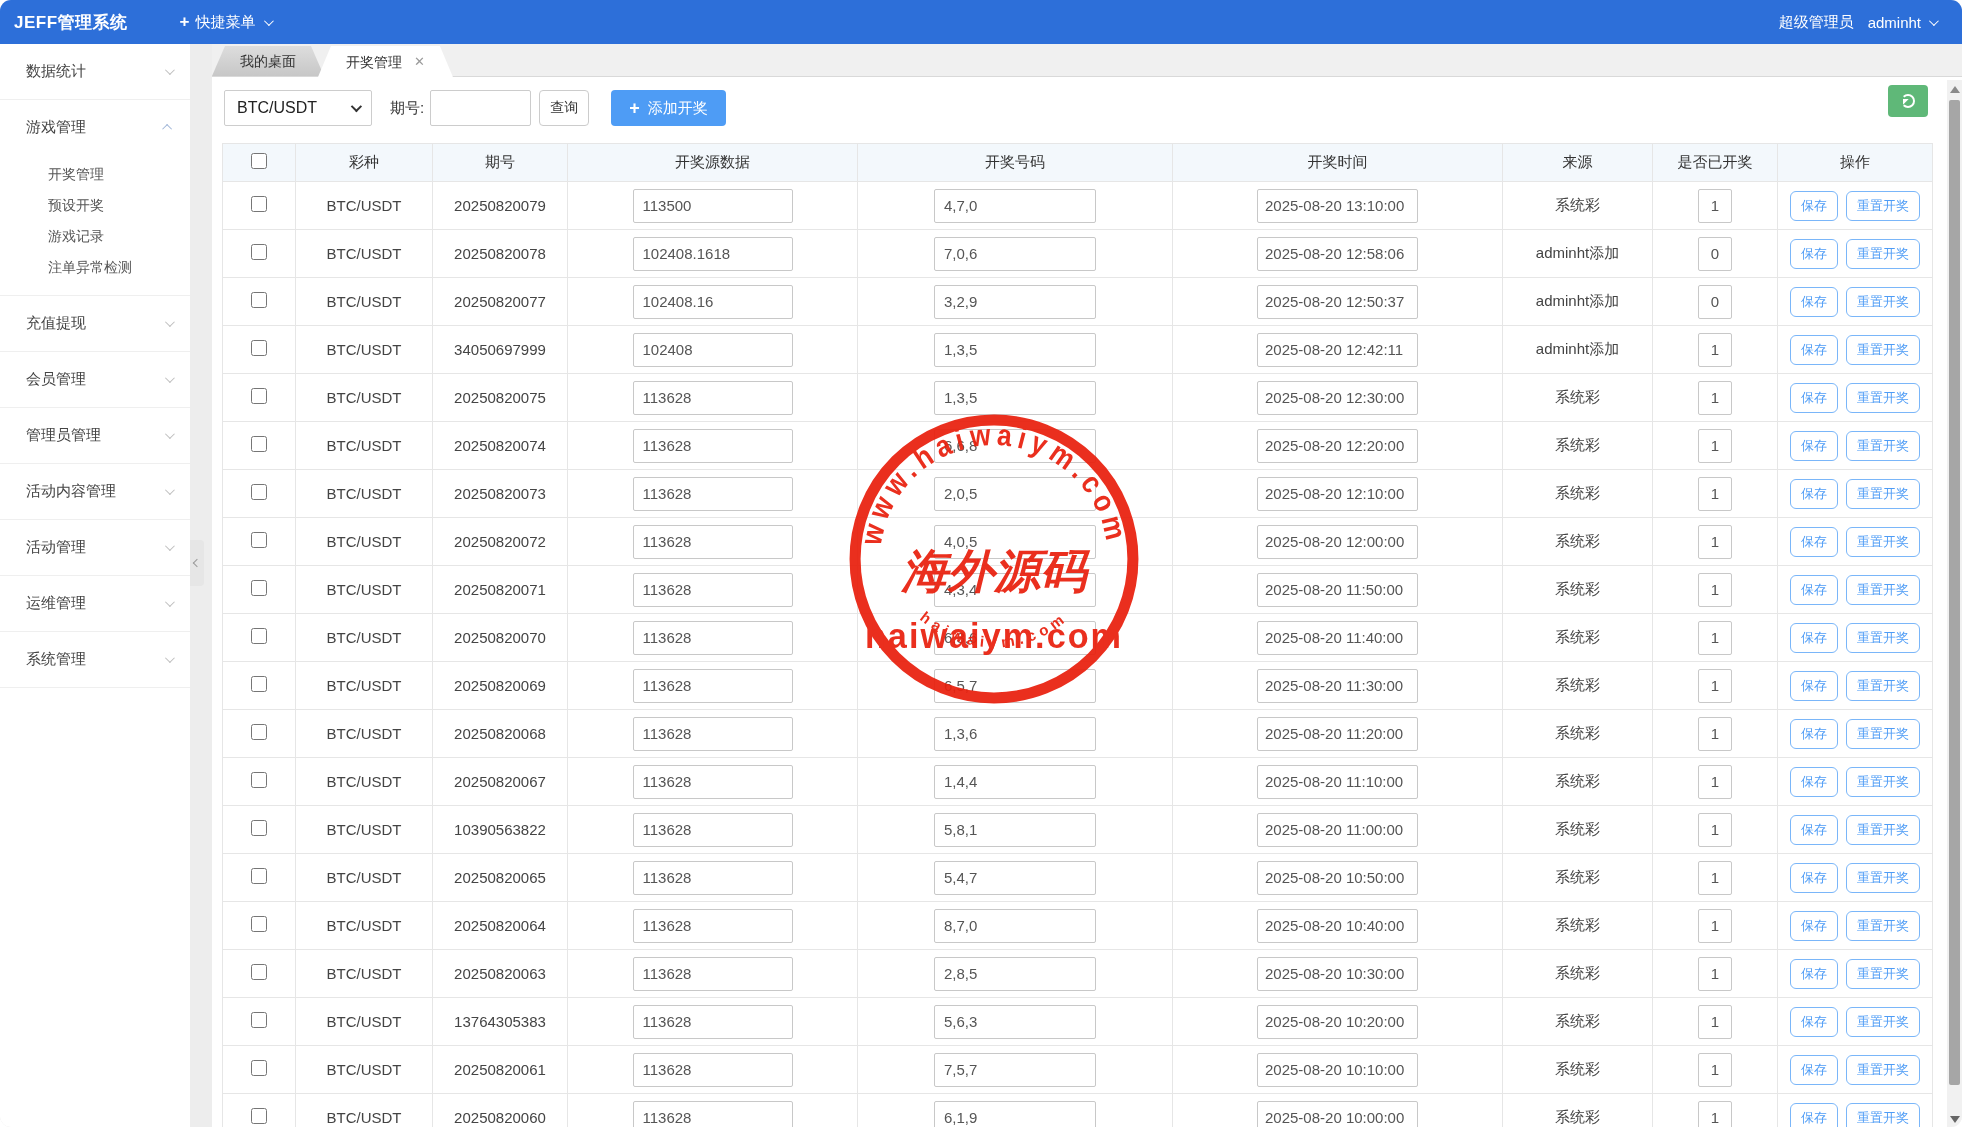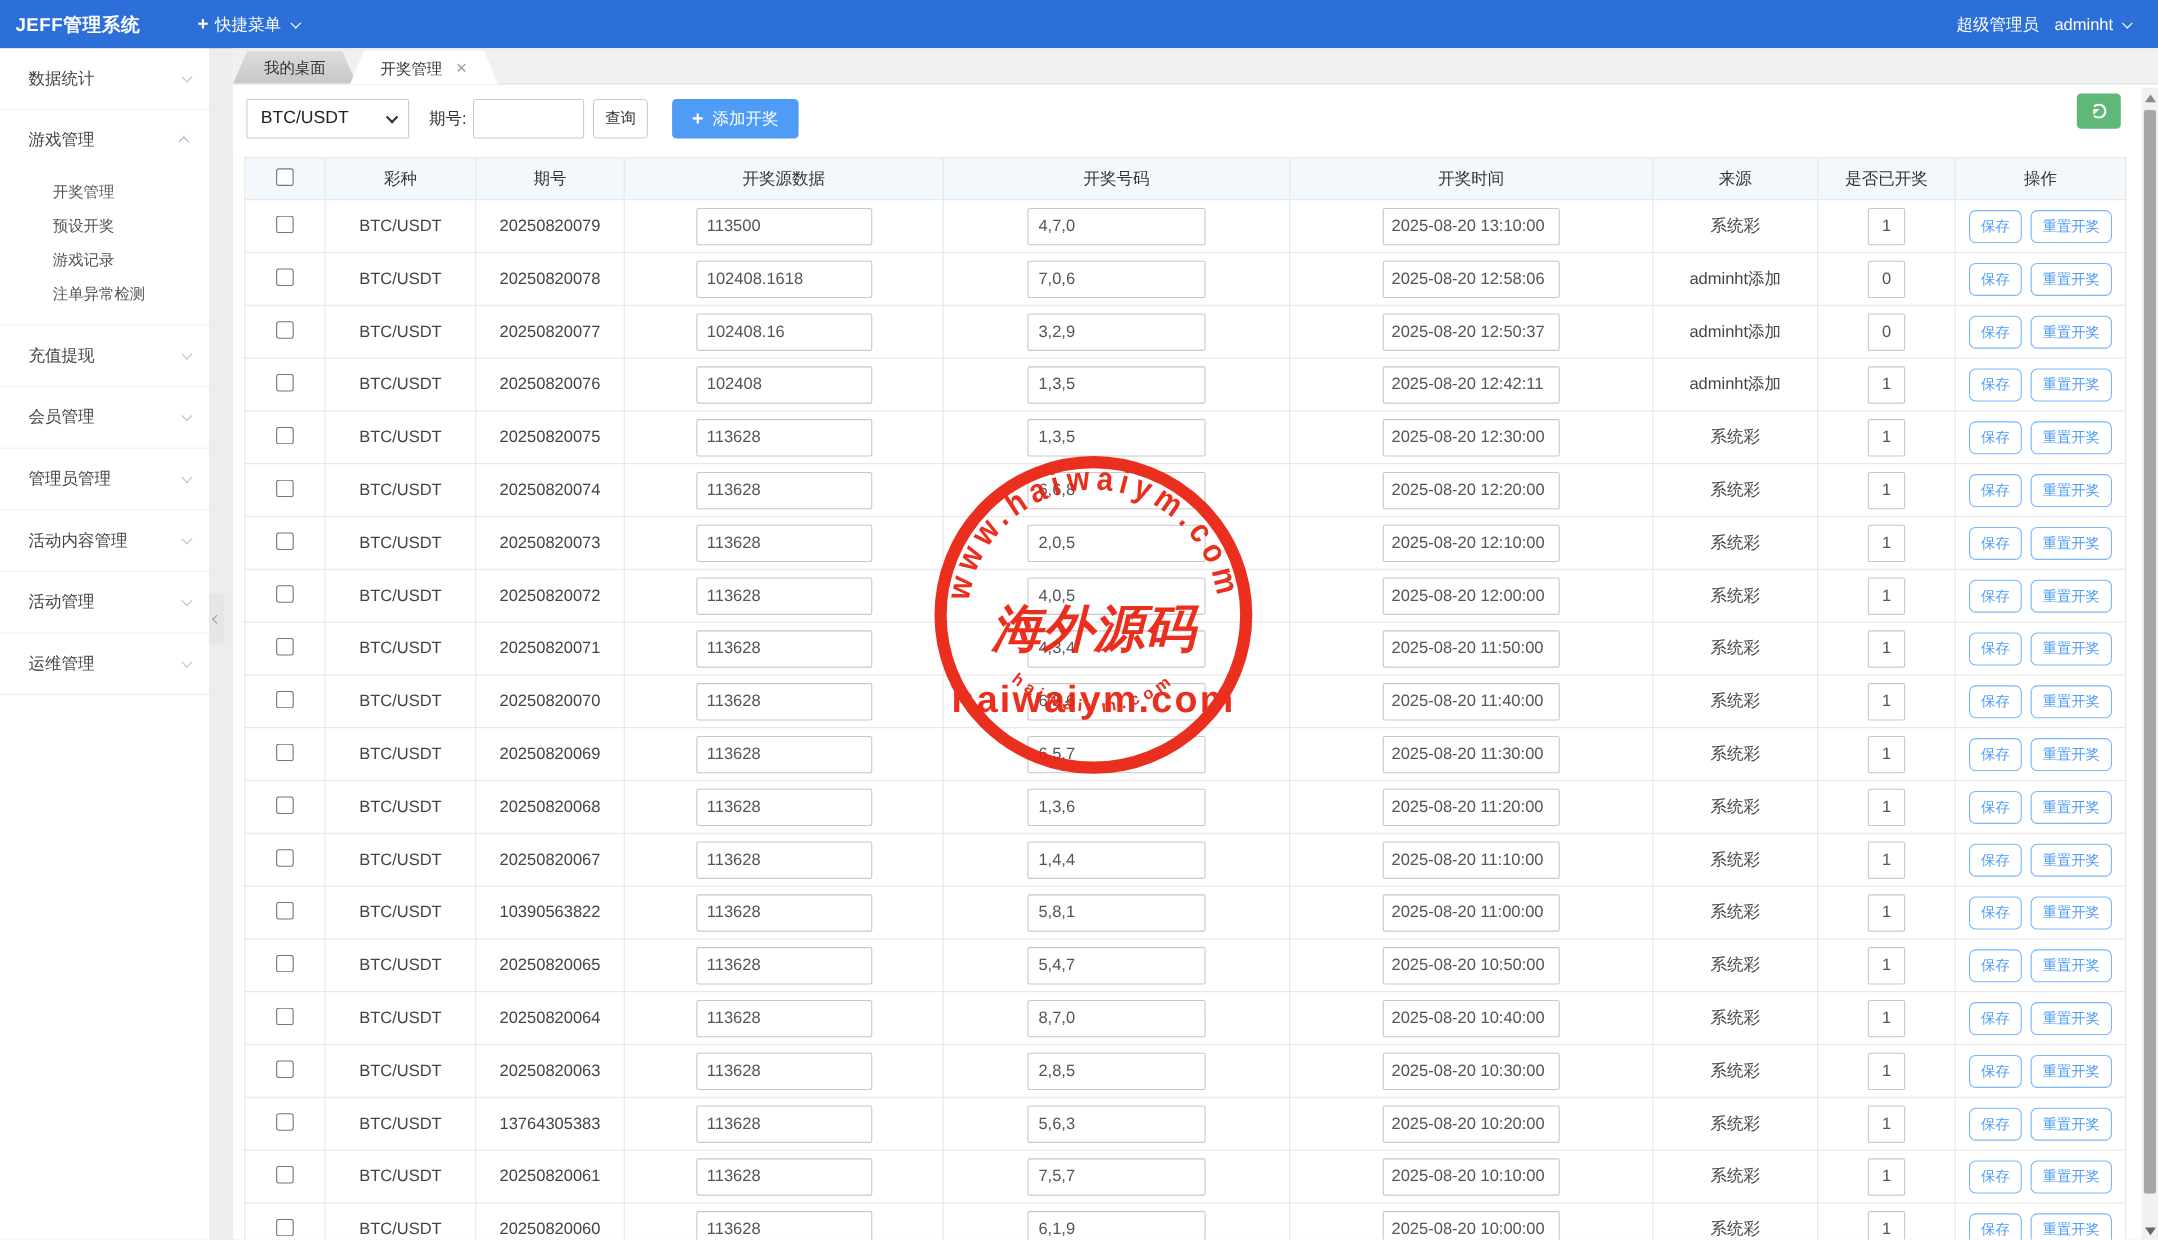--- a/index.html
+++ b/index.html
@@ -1,18 +1,18 @@
 <!DOCTYPE html>
 <html><head>
 <meta charset="utf-8">
 <style>
   * { box-sizing: border-box; margin: 0; padding: 0; }
   html,body { width:1962px; height:1127px; }
   body { font-family: "Liberation Sans", "DejaVu Sans", sans-serif; background:#fff; overflow:hidden; }
-  .app { position:relative; width:1962px; height:1127px; overflow:hidden; background:#e5e5e5; }
+  .app { position:relative; width:1962px; height:1127px; overflow:hidden; background:#e5e5e5;border-radius:11px; }
 
   
   .topbar { position:absolute; left:0; top:0; width:100%; height:44px; background:#2D6FD9; color:#fff;
             display:flex; align-items:center; }
   .brand { font-size:17px; font-weight:bold; margin-left:14px; letter-spacing:.5px; }
   .quickmenu { display:flex; align-items:center; margin-left:52px; font-size:15px; cursor:pointer; }
   .quickmenu .plus { font-size:17px; font-weight:bold; margin-right:6px; }
   .chev { display:inline-block; width:7px; height:7px; border-right:1.6px solid currentColor; border-bottom:1.6px solid currentColor; transform:rotate(45deg) translateY(-2px); margin-left:8px; }
   .chev.up { transform:rotate(-135deg) translateY(-2px); }
   .topbar-right { margin-left:auto; margin-right:26px; display:flex; align-items:center; font-size:15px; }
@@ -148,20 +148,26 @@
       </div>
       <div class="side-item">
         <div class="side-head">
           <span class="lbl">活动管理</span>
           <span class="chev"></span>
         </div>
       </div>
       <div class="side-item">
         <div class="side-head">
           <span class="lbl">运维管理</span>
+          <span class="chev"></span>
+        </div>
+      </div>
+      <div class="side-item">
+        <div class="side-head">
+          <span class="lbl">系统管理</span>
           <span class="chev"></span>
         </div>
       </div>
     </div>
   <div class="gutter"></div>
   <div class="collapse-handle">
     <span class="chev"></span>
   </div>
 
   <div class="main">
@@ -248,21 +254,21 @@
               <td><input type="text" class="cell-input src" value="102408.16" style=""></td>
               <td><input type="text" class="cell-input num" value="3,2,9" style=""></td>
               <td><input type="text" class="cell-input time" value="2025-08-20 12:50:37" style=""></td>
               <td>adminht添加</td>
               <td><input type="text" class="cell-input opened" value="0" style=""></td>
               <td><button class="act">保存</button><button class="act">重置开奖</button></td>
             </tr>
             <tr>
               <td><input type="checkbox" style=""></td>
               <td>BTC/USDT</td>
-              <td>20250820076</td>
+              <td>34050697999</td>
               <td><input type="text" class="cell-input src" value="102408" style=""></td>
               <td><input type="text" class="cell-input num" value="1,3,5" style=""></td>
               <td><input type="text" class="cell-input time" value="2025-08-20 12:42:11" style=""></td>
               <td>adminht添加</td>
               <td><input type="text" class="cell-input opened" value="1" style=""></td>
               <td><button class="act">保存</button><button class="act">重置开奖</button></td>
             </tr>
             <tr>
               <td><input type="checkbox" style=""></td>
               <td>BTC/USDT</td>

